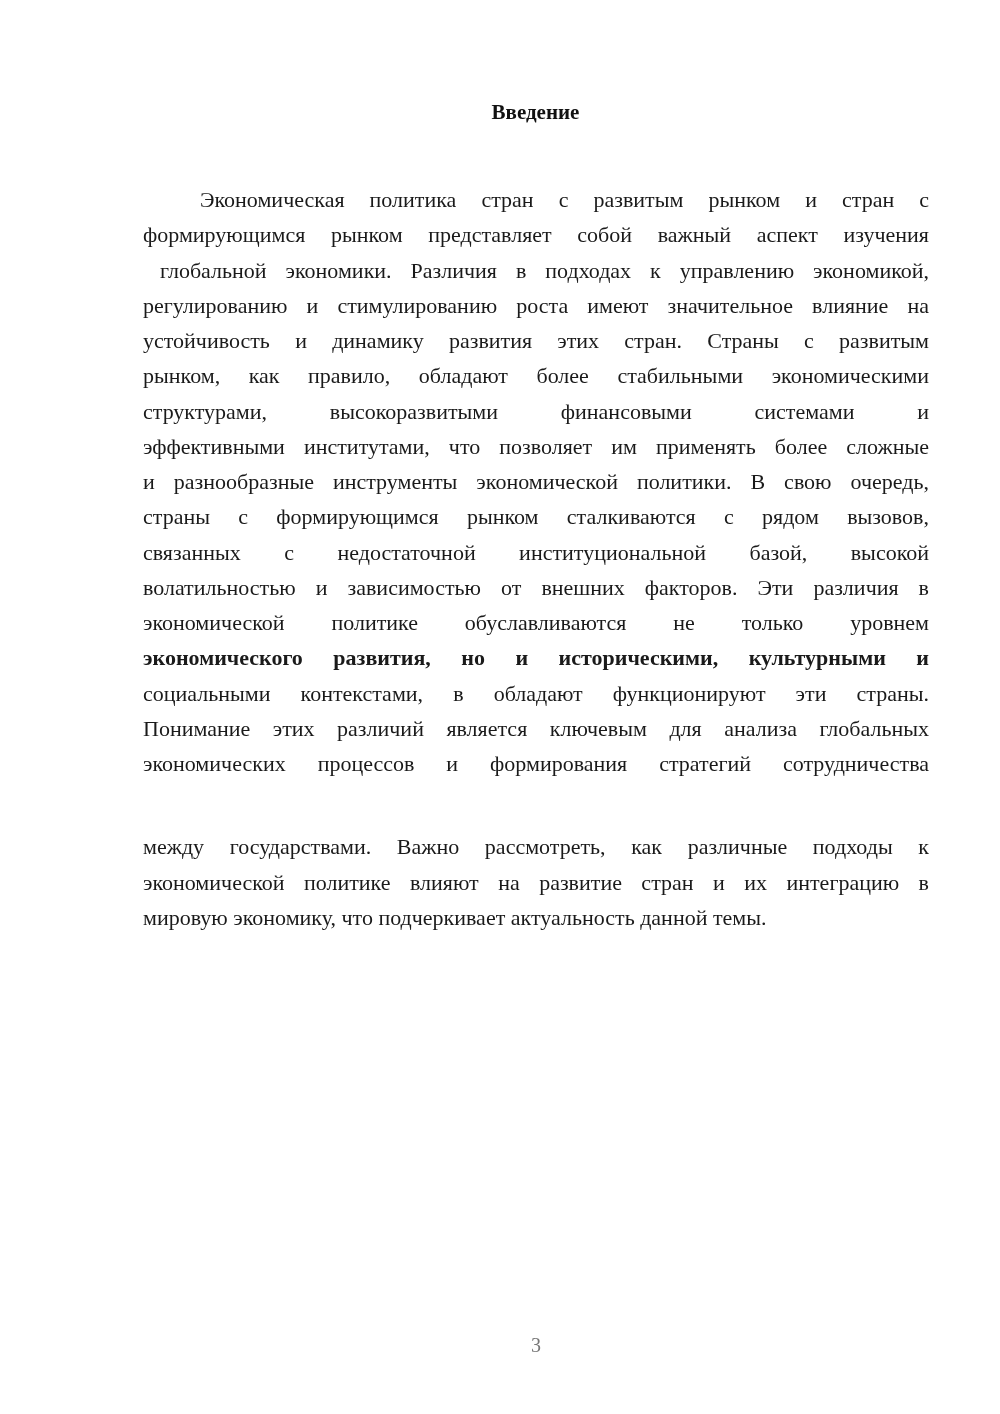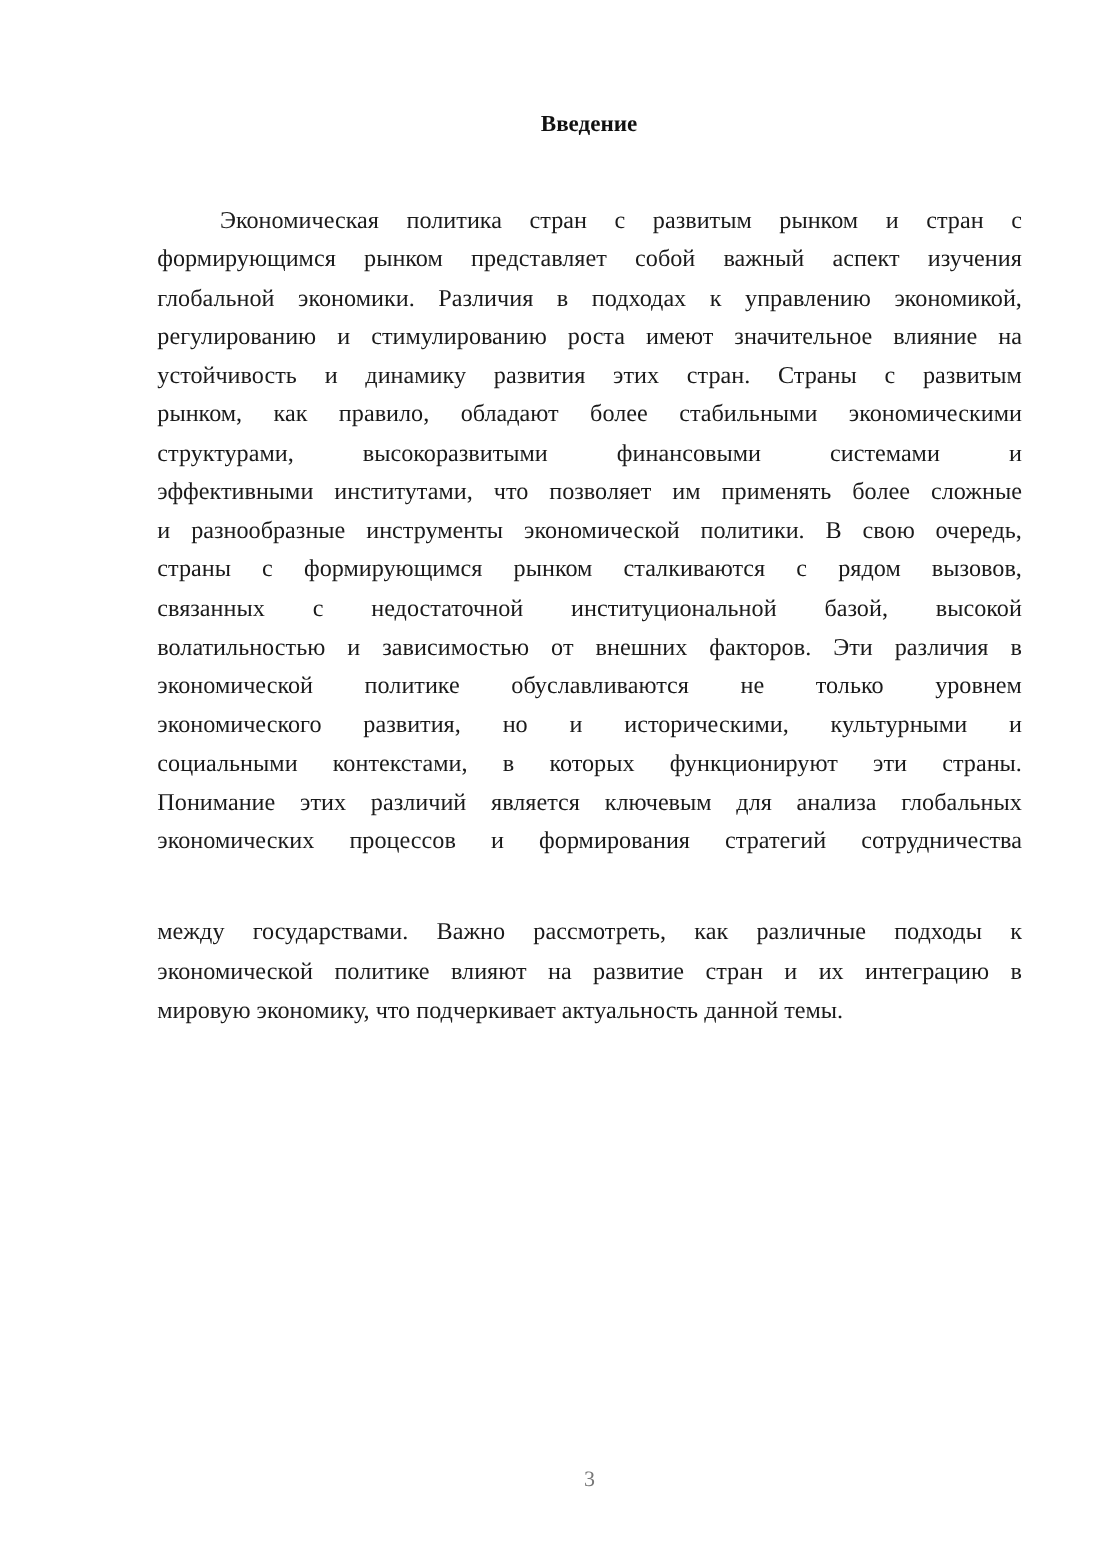--- a/index.html
+++ b/index.html
@@ -69,33 +69,33 @@
   </style>
 </head>
 <body>
 
 <div class="page">
   <div class="heading">Введение</div>
 
   <div class="body-lines">
     <span class="line first" style="white-space: normal;">Экономическая политика стран с развитым рынком и стран с</span>
     <span class="line" style="white-space: normal;">формирующимся рынком представляет собой важный аспект изучения</span>
-    <span class="line" style="white-space: normal;">глобальной экономики. Различия в подходах к управлению экономикой,</span>
+    <span class="line" style="white-space: normal; margin-left: 17px;">глобальной экономики. Различия в подходах к управлению экономикой,</span>
     <span class="line" style="white-space: normal;">регулированию и стимулированию роста имеют значительное влияние на</span>
     <span class="line" style="white-space: normal;">устойчивость и динамику развития этих стран. Страны с развитым</span>
     <span class="line" style="white-space: normal;">рынком, как правило, обладают более стабильными экономическими</span>
     <span class="line" style="white-space: normal;">структурами, высокоразвитыми финансовыми системами и</span>
     <span class="line" style="white-space: normal;">эффективными институтами, что позволяет им применять более сложные</span>
     <span class="line" style="white-space: normal;">и разнообразные инструменты экономической политики. В свою очередь,</span>
     <span class="line" style="white-space: normal;">страны с формирующимся рынком сталкиваются с рядом вызовов,</span>
     <span class="line" style="white-space: normal;">связанных с недостаточной институциональной базой, высокой</span>
     <span class="line" style="white-space: normal;">волатильностью и зависимостью от внешних факторов. Эти различия в</span>
     <span class="line" style="white-space: normal;">экономической политике обуславливаются не только уровнем</span>
-    <span class="line" style="white-space: normal;">экономического развития, но и историческими, культурными и</span>
-    <span class="line" style="white-space: normal;">социальными контекстами, в которых функционируют эти страны.</span>
+    <span class="line" style="white-space: normal; font-weight: bold;">экономического развития, но и историческими, культурными и</span>
+    <span class="line" style="white-space: normal;">социальными контекстами, в обладают функционируют эти страны.</span>
     <span class="line" style="white-space: normal;">Понимание этих различий является ключевым для анализа глобальных</span>
     <span class="line" style="white-space: normal;">экономических процессов и формирования стратегий сотрудничества</span>
     <span class="line" style="white-space: normal; margin-top: 48px;">между государствами. Важно рассмотреть, как различные подходы к</span>
     <span class="line" style="white-space: normal;">экономической политике влияют на развитие стран и их интеграцию в</span>
     <span class="line last" style="white-space: normal;">мировую экономику, что подчеркивает актуальность данной темы.</span>
   </div>
 
   <div class="page-number">3</div>
 </div>
 

